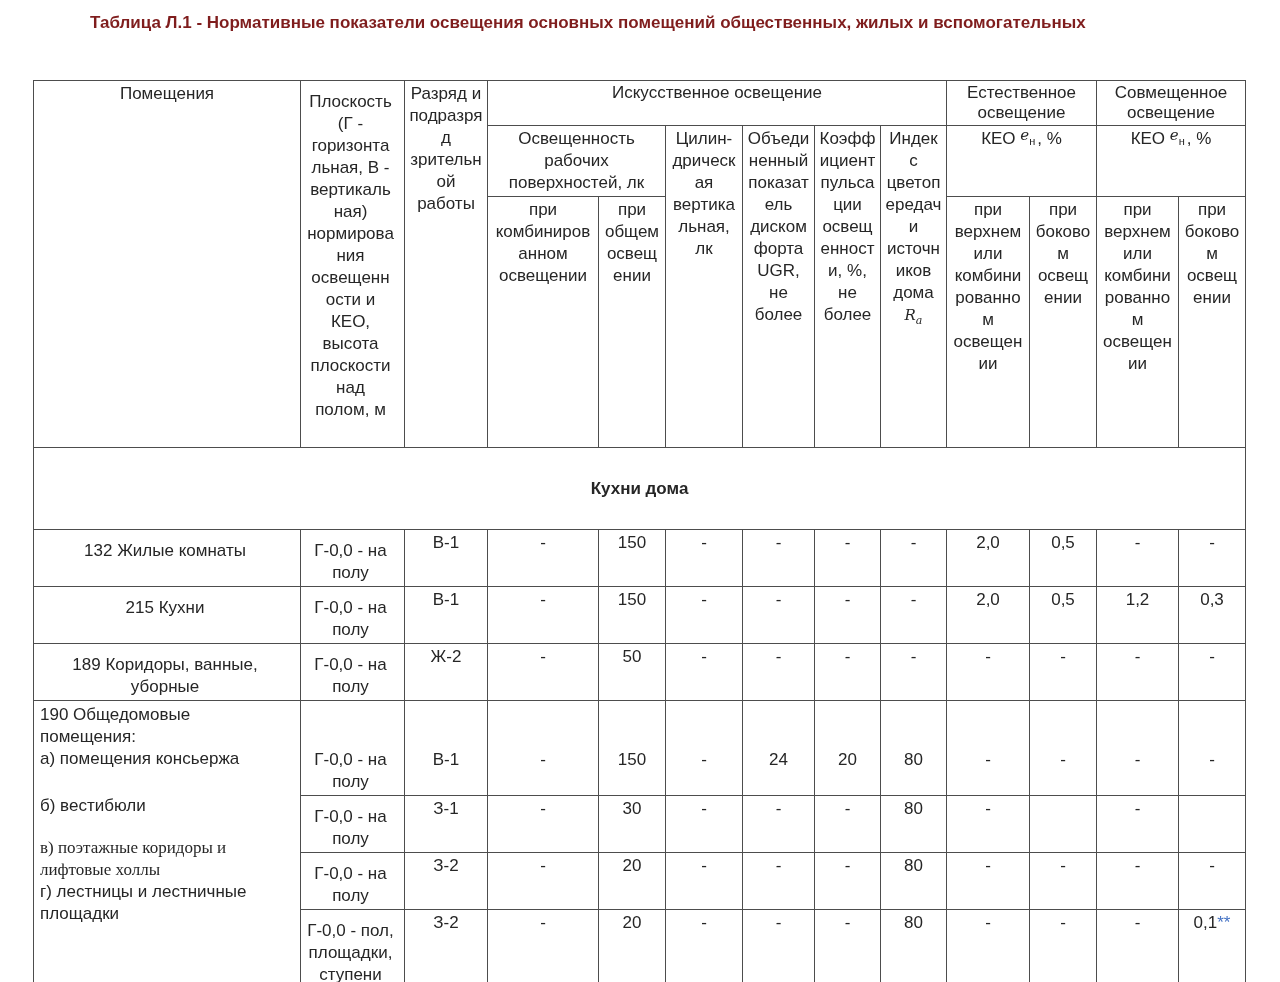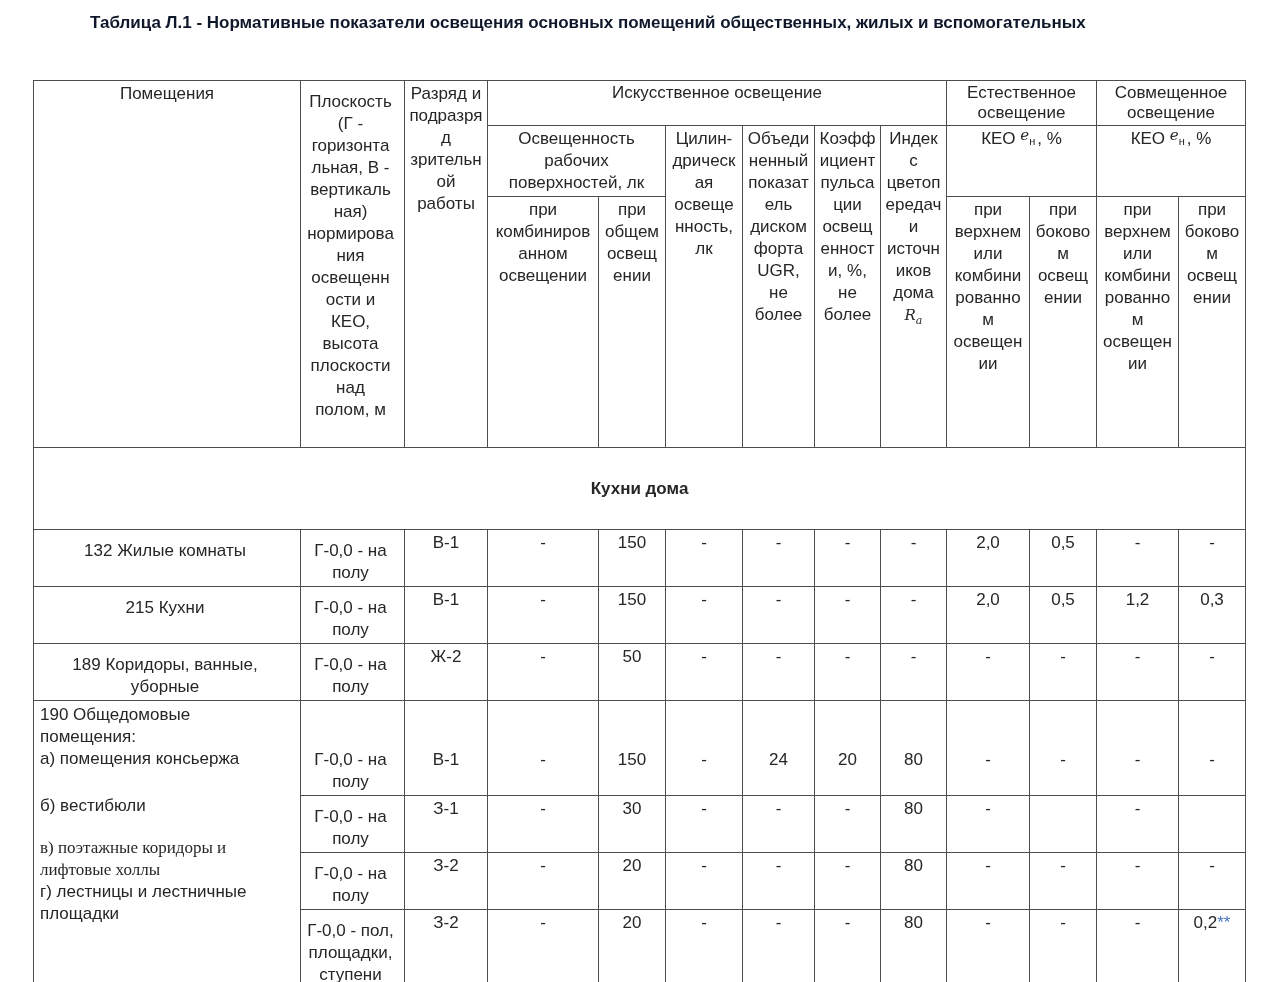--- a/index.html
+++ b/index.html
@@ -3,21 +3,21 @@
 <meta charset="utf-8">
 <style>
   html,body{margin:0;padding:0;background:#ffffff;}
   body{
     width:1280px;height:982px;position:relative;overflow:hidden;
     font-family:"Liberation Sans",sans-serif;
     font-size:17px;line-height:22px;color:#262626;
   }
   .doc-title{
     position:absolute;left:33px;top:11px;width:1212px;
-    font-weight:bold;line-height:23px;color:#0f172a;
+    font-weight:bold;line-height:23px;color:#7f1d1d;
   }
   .doc-title .t1{display:block;text-indent:57px;}
   .doc-title .t2{display:block;}
   table.tbl{
     position:absolute;left:33px;top:80px;width:1212px;
     table-layout:fixed;border-collapse:collapse;
   }
   .tbl td{
     border:1px solid #4d4d4d;
     vertical-align:top;text-align:center;
@@ -72,21 +72,21 @@
       <td rowspan="3">Помещения</td>
       <td rowspan="3" class="left">Плоскость (Г - горизонтальная, В - вертикальная) нормирования освещенности и КЕО, высота плоскости над полом, м</td>
       <td rowspan="3">Разряд и подразряд зрительной работы</td>
       <td colspan="6" class="gh">Искусственное освещение</td>
       <td colspan="2" class="gh">Естественное освещение</td>
       <td colspan="2" class="gh">Совмещенное освещение</td>
     </tr>
 
     <tr class="h2">
       <td colspan="2">Освещенность рабочих поверхностей, лк</td>
-      <td rowspan="2">Цилин-дрическая освещенность, лк</td>
+      <td rowspan="2">Цилин-дрическая вертикальная, лк</td>
       <td rowspan="2">Объединенный показатель дискомфорта UGR, не более</td>
       <td rowspan="2">Коэффициент пульсации освещенности, %, не более</td>
       <td rowspan="2">
         <span>Индекс цветопередачи источников дома</span>
         <span class="rvar">R</span><span class="rsub">a</span>
       </td>
       <td colspan="2">
         <span>КЕО</span>
         <span class="fvar">е</span><span class="fsub">н</span><span class="runit">, %</span>
       </td>
@@ -215,17 +215,17 @@
       <td>-</td>
       <td>20</td>
       <td>-</td>
       <td>-</td>
       <td>-</td>
       <td>80</td>
       <td>-</td>
       <td>-</td>
       <td>-</td>
       <td>
-        <span>0,2</span><span class="fm">**</span>
+        <span>0,1</span><span class="fm">**</span>
       </td>
     </tr>
   </tbody>
 </table>
 
 </body></html>

